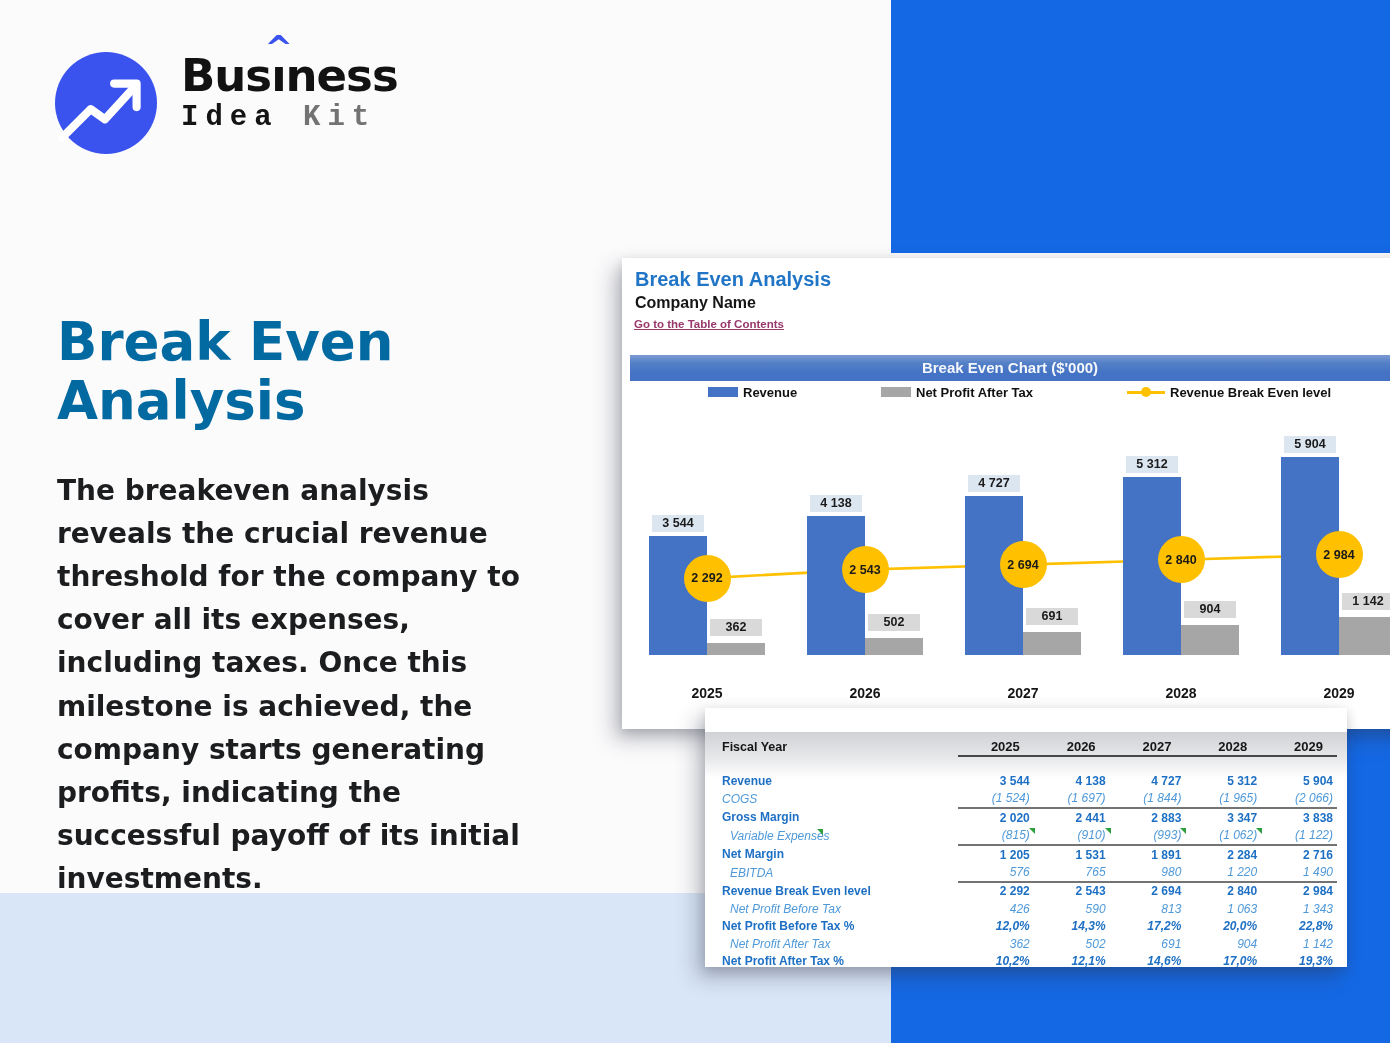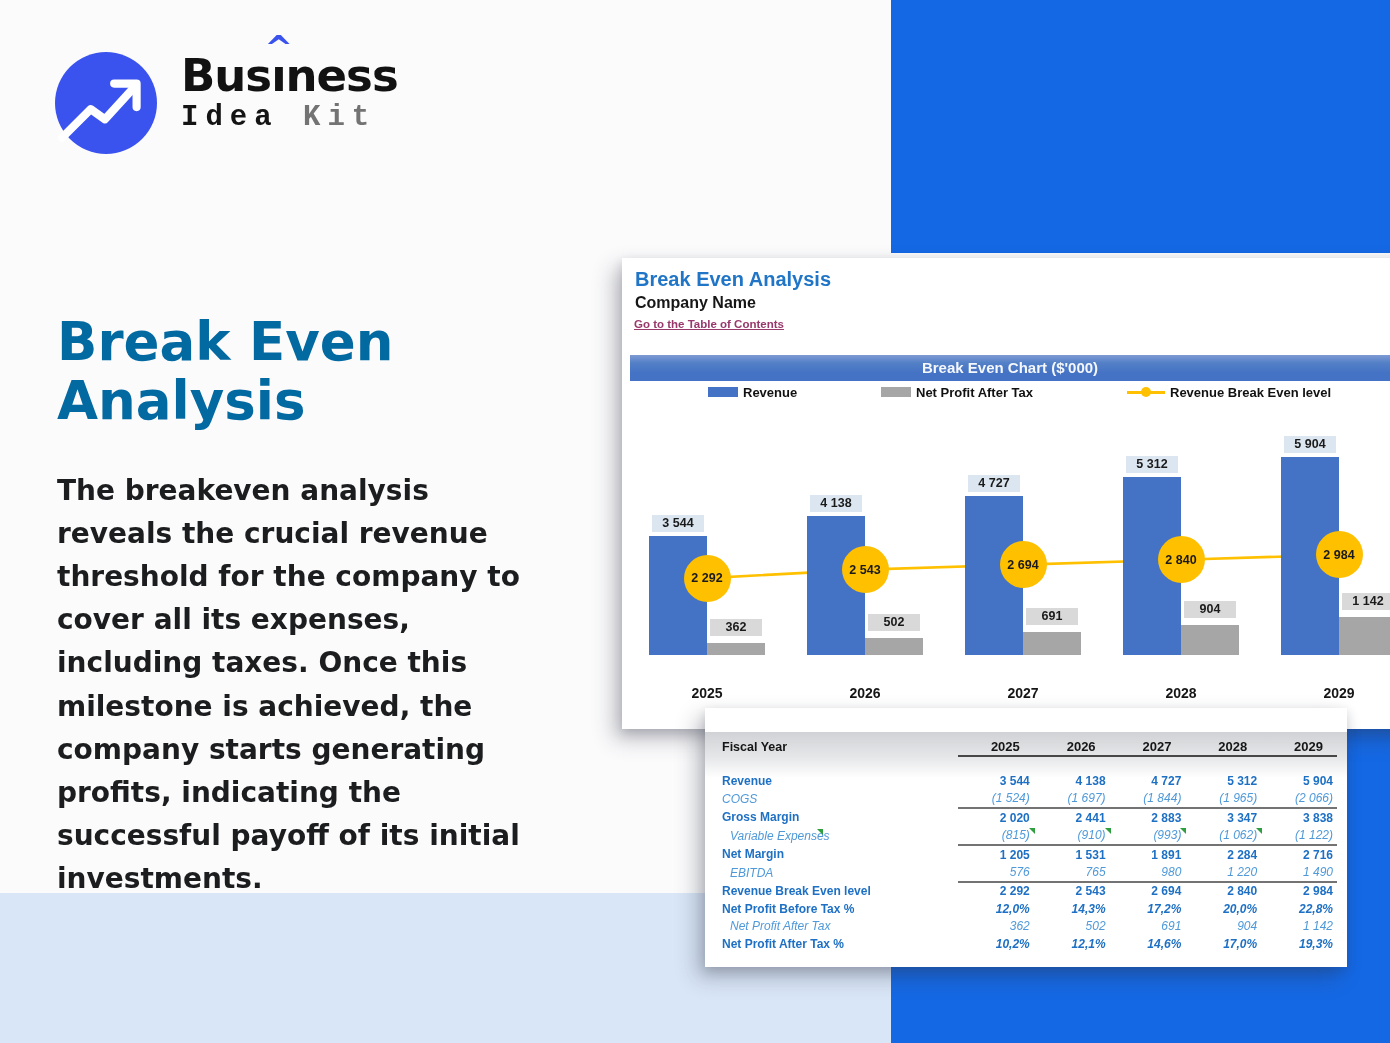--- a/index.html
+++ b/index.html
@@ -252,20 +252,28 @@
             <td class="val">1 490</td>
           </tr>
           <tr class="la">
             <td class="rowlab">Revenue Break Even level</td>
             <td class="val">2 292</td>
             <td class="val">2 543</td>
             <td class="val">2 694</td>
             <td class="val">2 840</td>
             <td class="val">2 984</td>
           </tr>
+          <tr class="plain ind ">
+            <td class="rowlab">Net Profit Before Tax</td>
+            <td class="val">426</td>
+            <td class="val">590</td>
+            <td class="val">813</td>
+            <td class="val">1 063</td>
+            <td class="val">1 343</td>
+          </tr>
           <tr class="pct ">
             <td class="rowlab">Net Profit Before Tax %</td>
             <td class="val">12,0%</td>
             <td class="val">14,3%</td>
             <td class="val">17,2%</td>
             <td class="val">20,0%</td>
             <td class="val">22,8%</td>
           </tr>
           <tr class="plain ind ">
             <td class="rowlab">Net Profit After Tax</td>

